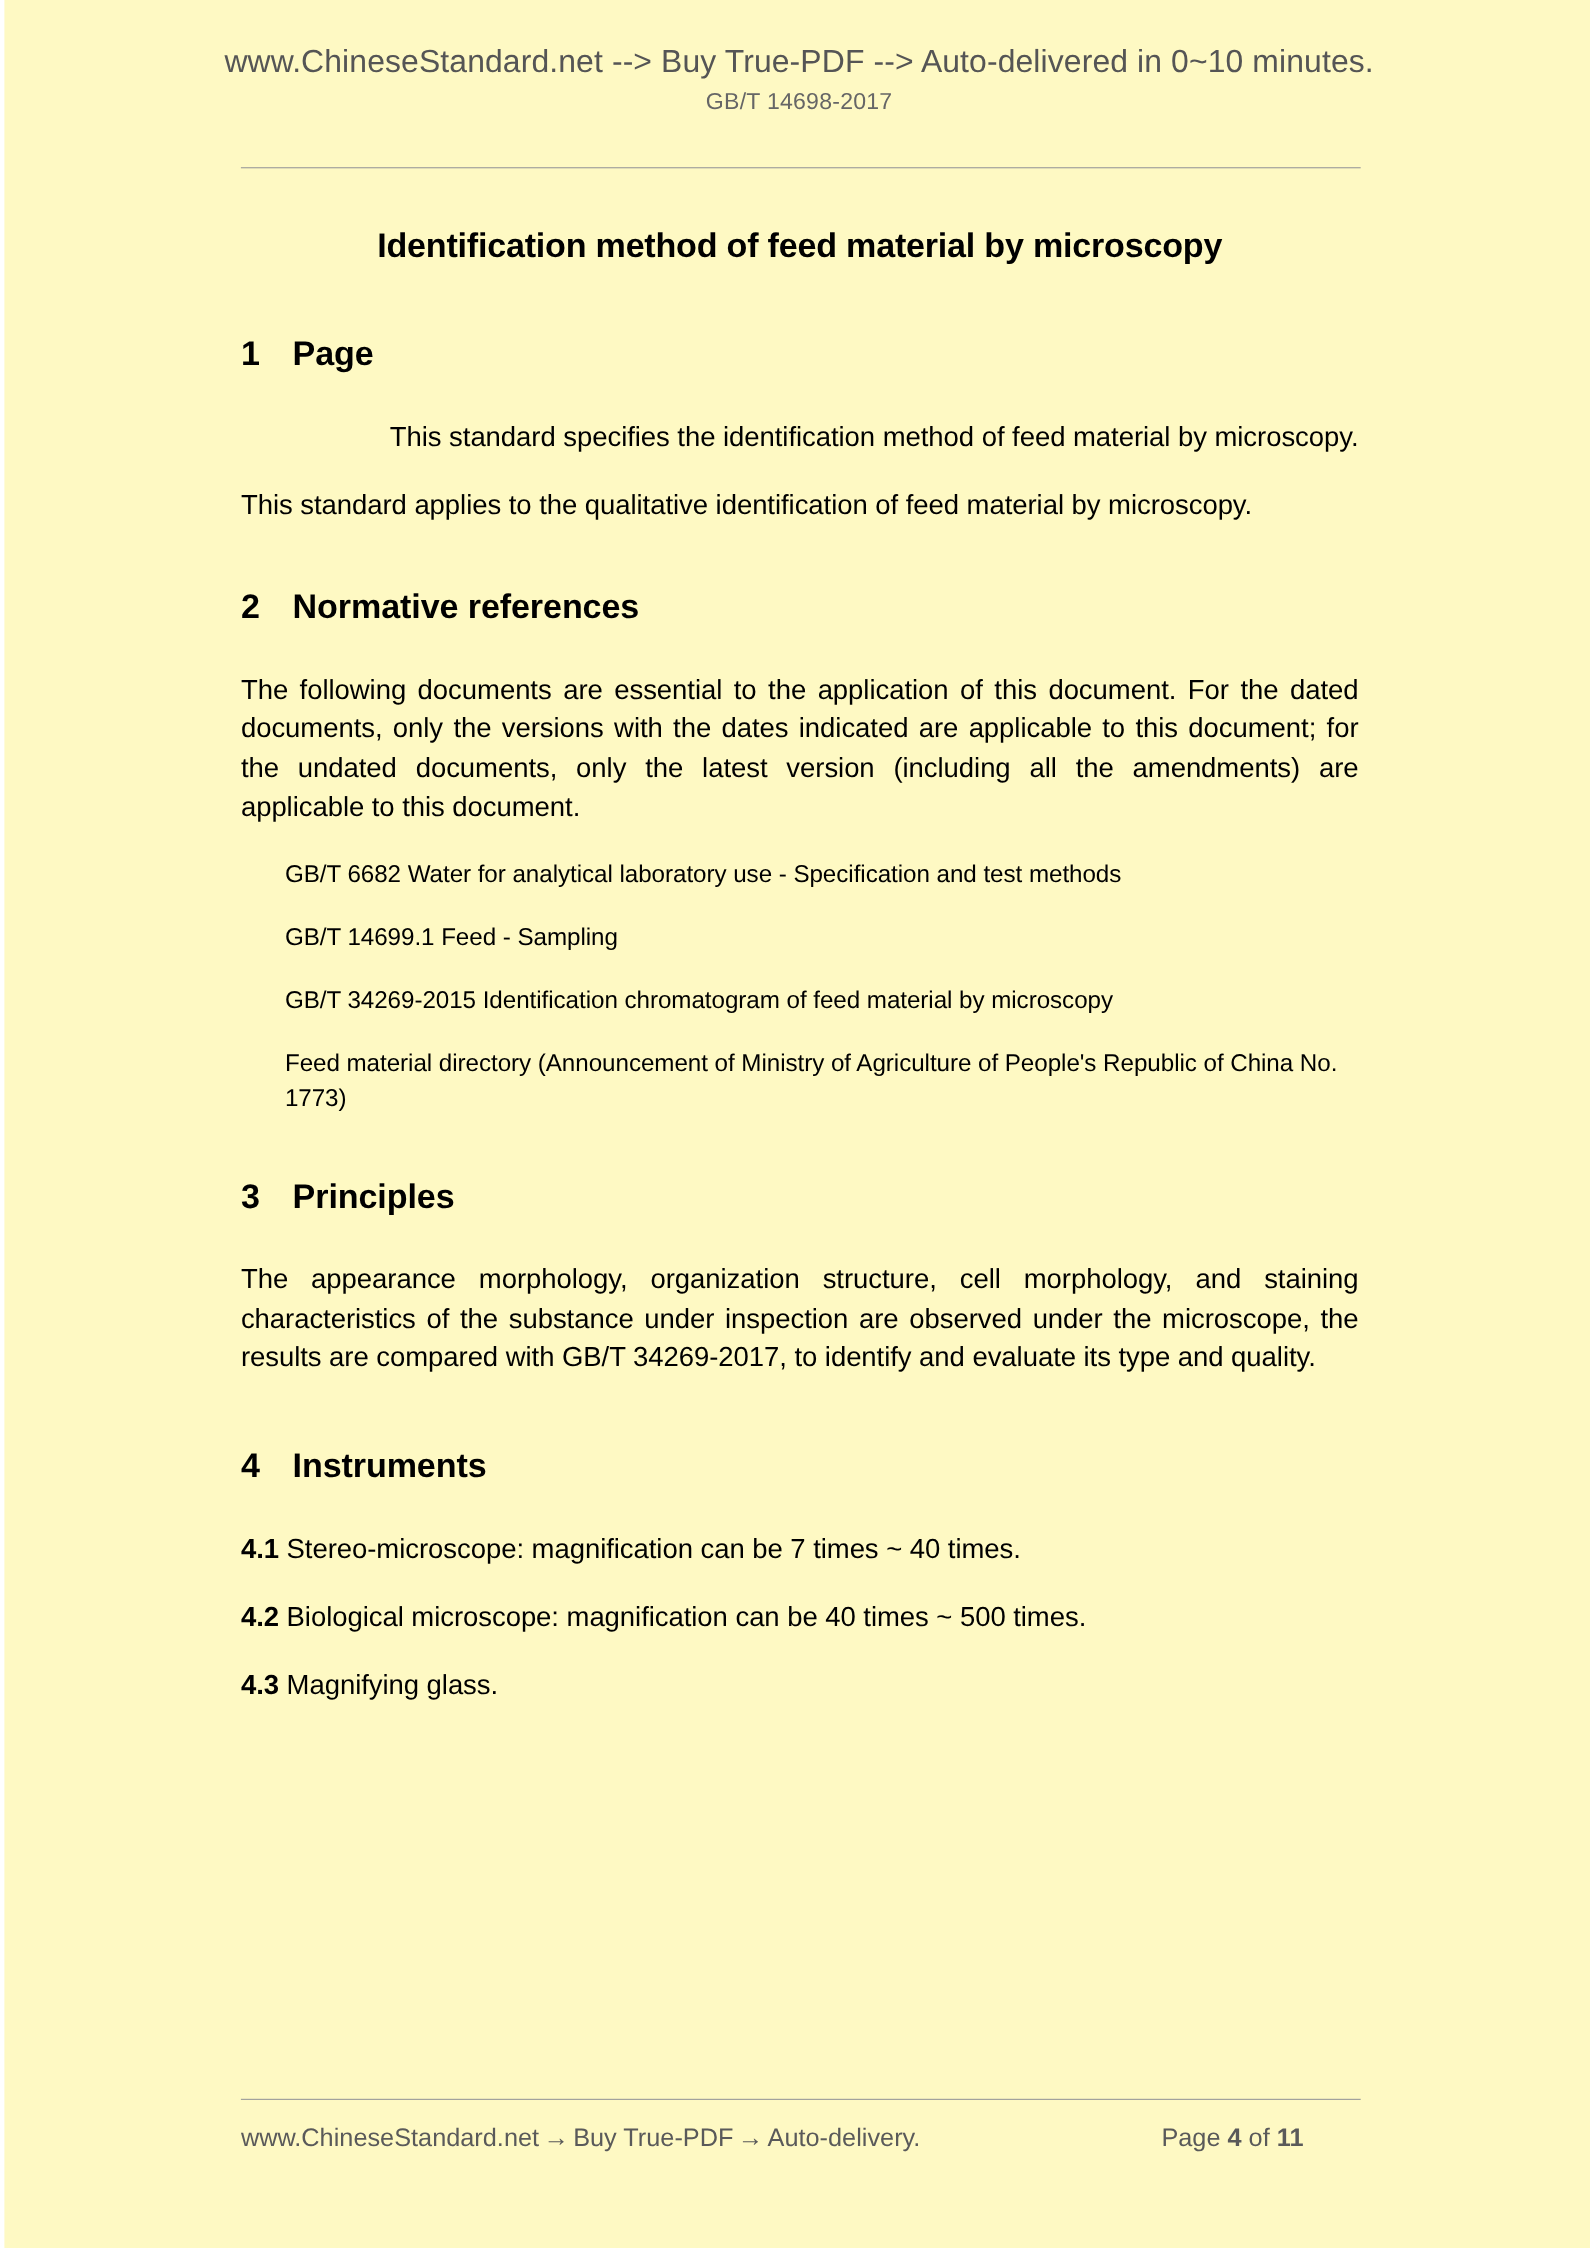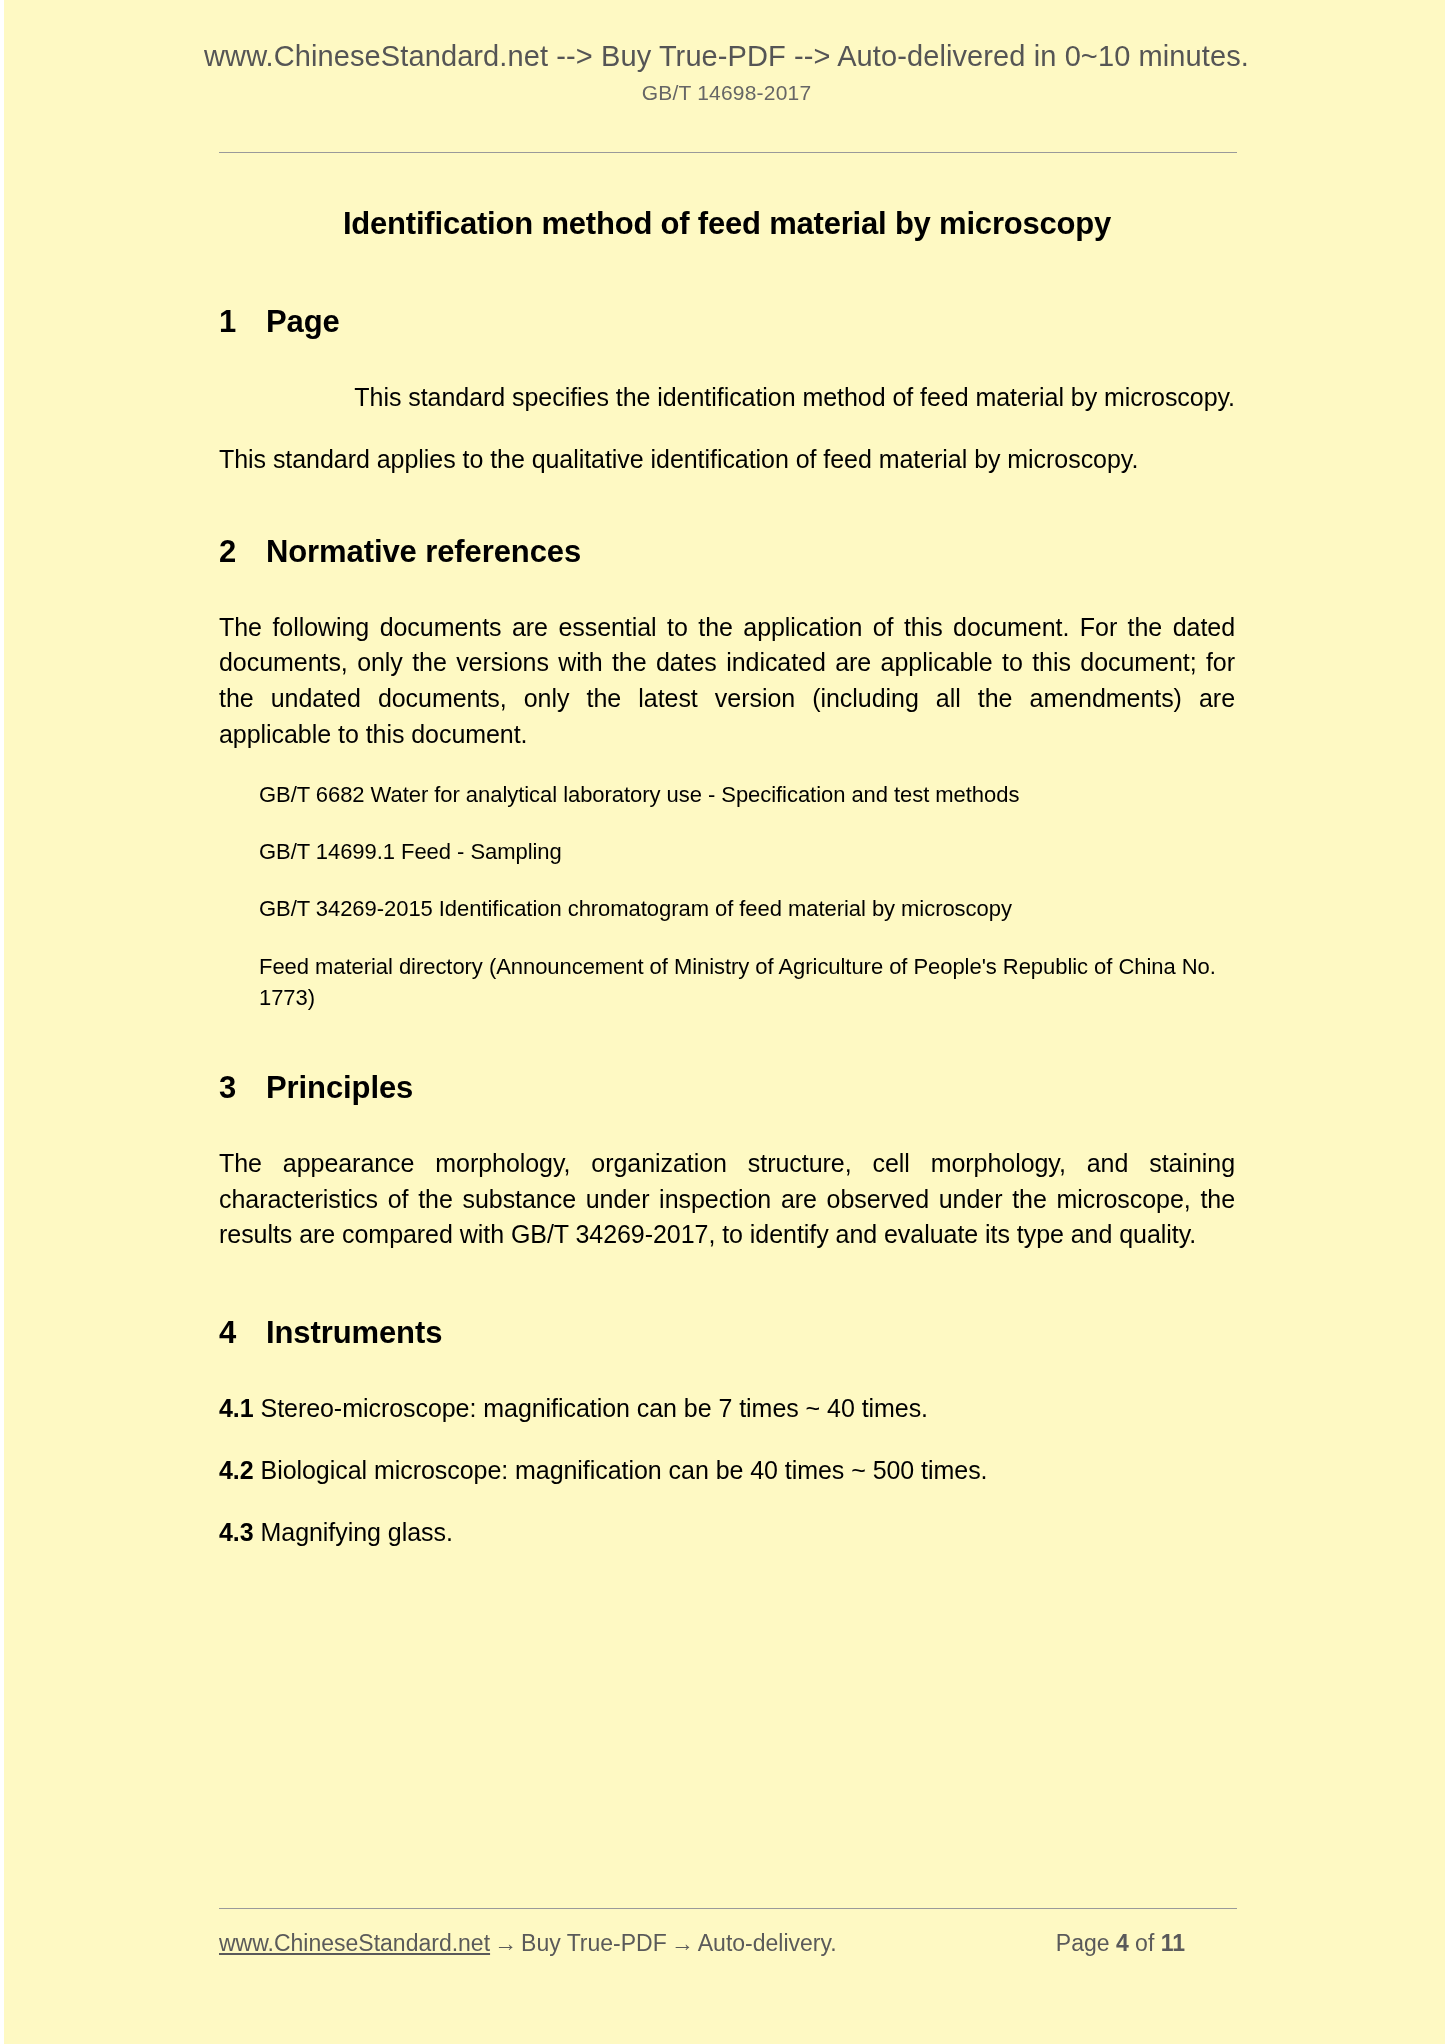--- a/index.html
+++ b/index.html
@@ -125,21 +125,20 @@
     width: 1018px;
     display: flex;
     align-items: baseline;
     font-size: 23px;
     color: #5a5a5a;
   }
   .footer-left {
     white-space: nowrap;
   }
   .footer-link {
-    text-decoration: underline;
     color: #5a5a5a;
   }
   .footer-arrow {
     padding: 0 4px;
   }
   .footer-right {
     margin-left: auto;
     padding-right: 52px;
     white-space: nowrap;
   }

